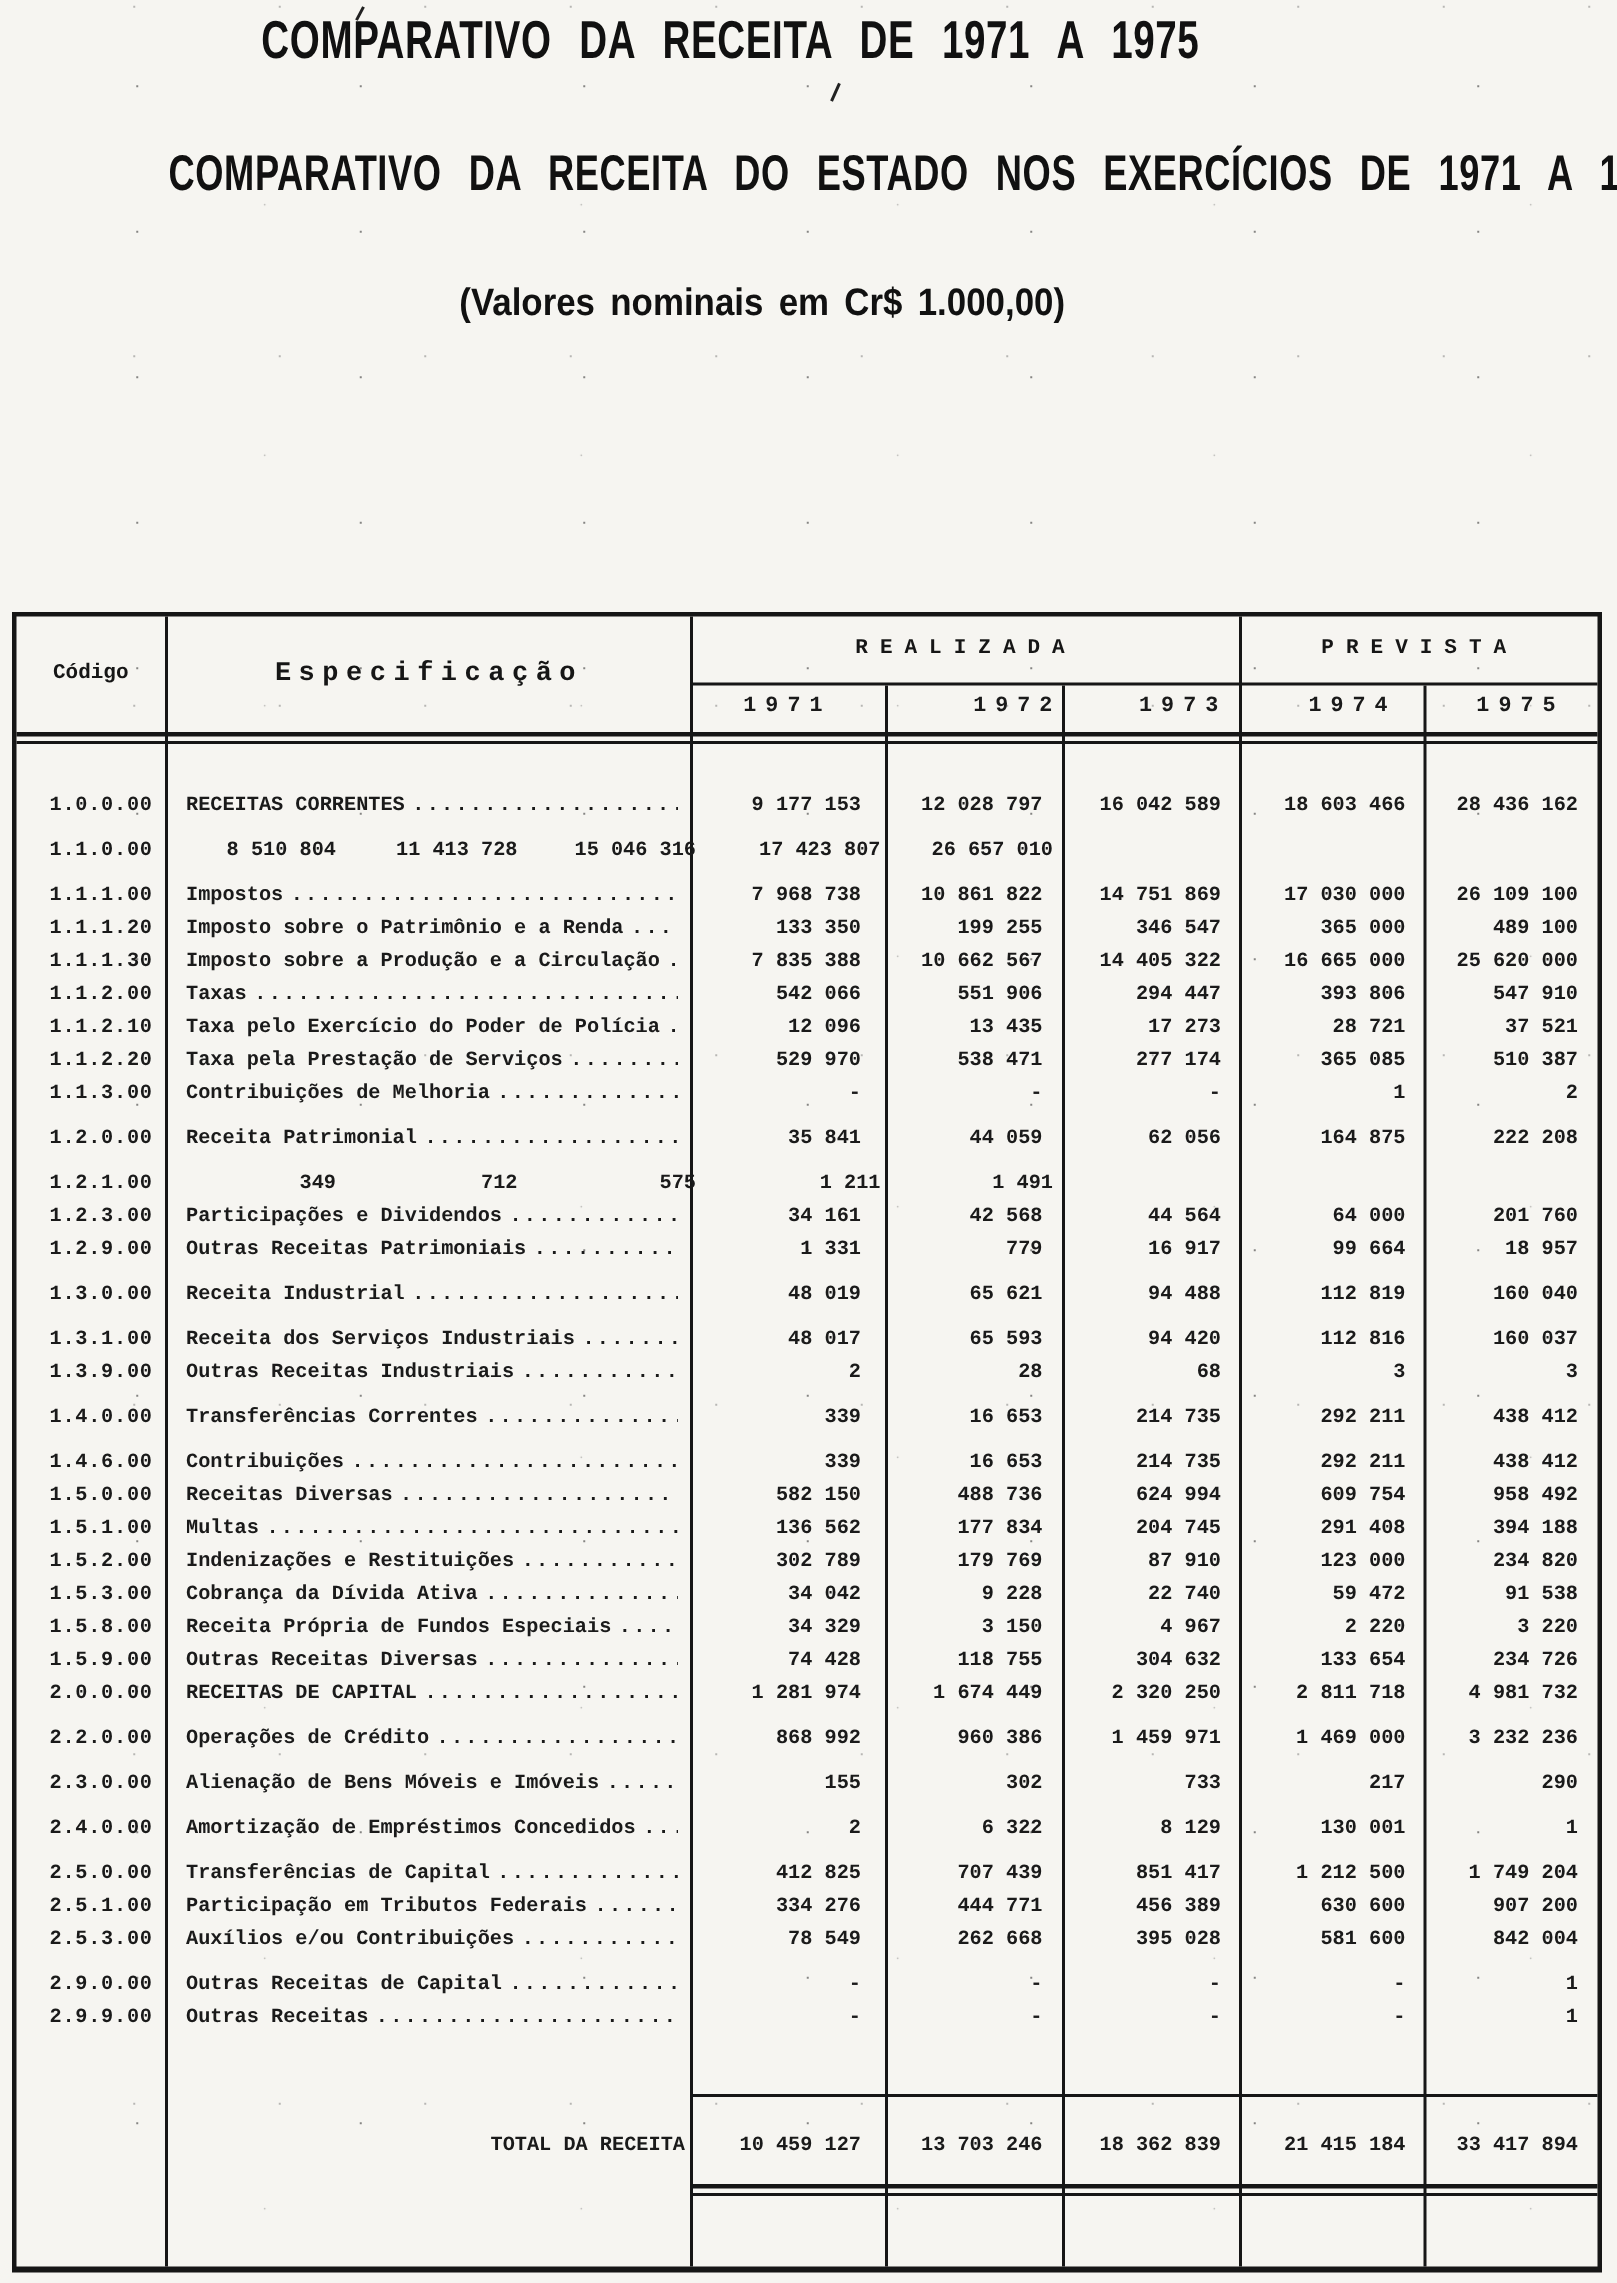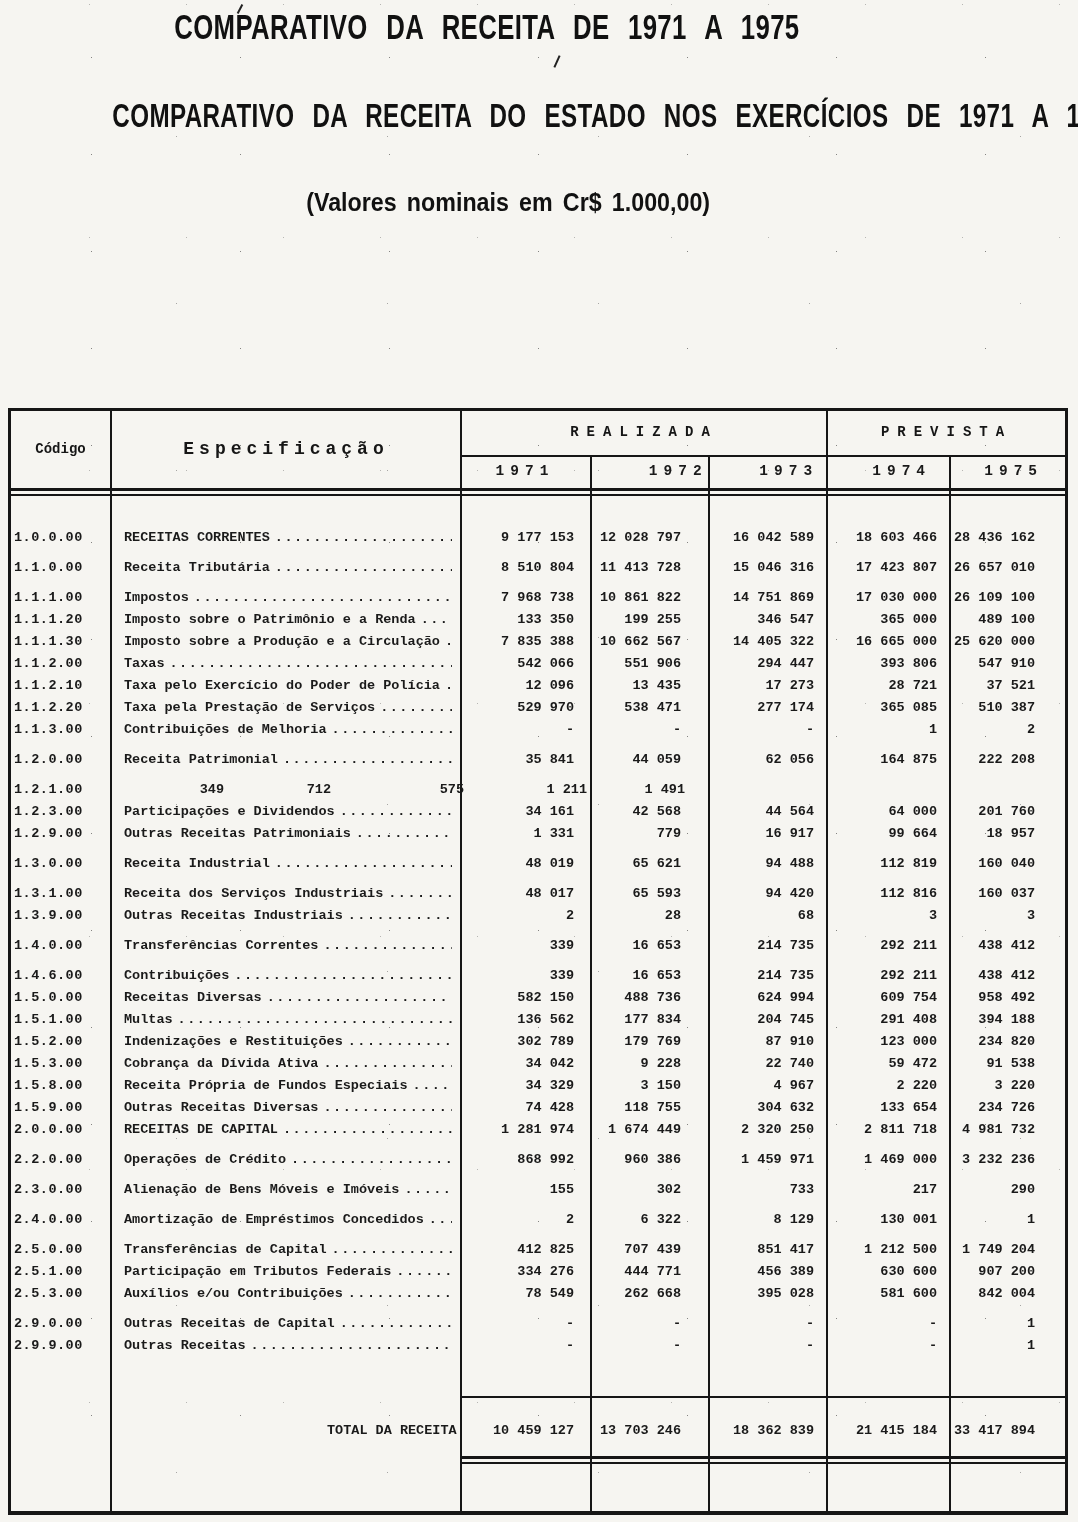--- a/index.html
+++ b/index.html
@@ -62,32 +62,32 @@
   .years span{font-weight:700;font-size:14.5px;letter-spacing:6px;text-align:center;
     padding-left:6px;box-sizing:border-box;}
   .yw0{width:128px;}.yw1{width:118px;margin-left:38px;}.yw2{width:118px;}.yw3{width:123px;}.yw4{width:116px;}
   
   .tbody{position:absolute;top:88px;left:0;width:1054px;}
   .trow{display:flex;height:22px;line-height:22px;font-size:13.5px;font-weight:700;}
   .trow:first-child{margin-top:28px;}
   .gap-md{margin-top:8px;}
   .gap-lg{}
   .cell{box-sizing:border-box;white-space:nowrap;}
-  .code{width:101px;padding-left:3px;letter-spacing:.5px;}
+  .code{width:101px;padding-left:22px;letter-spacing:.5px;}
   .spec{width:350px;display:flex;align-items:baseline;padding:0 10px 0 12px;overflow:hidden;}
   .spec-label{flex:none;}
   .spec-label.u{border-bottom:2px solid #161616;}
   .dots{flex:1;overflow:hidden;margin-left:5px;}
   .dots::before{content:"................................................................";letter-spacing:1.5px;}
   .val{text-align:right;}
   .val0{width:128px;padding-right:16px;}
-  .val1{width:118px;padding-right:27px;}
+  .val1{width:118px;padding-right:13px;}
   .val2{width:118px;padding-right:12px;}
   .val3{width:123px;padding-right:12px;}
-  .val4{width:116px;padding-right:30px;}
+  .val4{width:116px;padding-right:13px;}
   
   .total-row{position:absolute;top:1009px;left:0;width:1054px;display:flex;
     height:22px;line-height:22px;font-size:13.5px;font-weight:700;}
   .total-label{padding-left:215px;display:block;}
 </style>
 </head>
 <body>
 
 <div class="page">
 
@@ -139,24 +139,20 @@
             <span class="dots"></span>
           </div>
           <span class="cell val val0">9 177 153</span>
           <span class="cell val val1">12 028 797</span>
           <span class="cell val val2">16 042 589</span>
           <span class="cell val val3">18 603 466</span>
           <span class="cell val val4">28 436 162</span>
         </div>
         <div class="trow gap-md">
           <span class="cell code">1.1.0.00</span>
-          <div class="cell spec">
-            <span class="spec-label u">Receita Tributária</span>
-            <span class="dots"></span>
-          </div>
           <span class="cell val val0">8 510 804</span>
           <span class="cell val val1">11 413 728</span>
           <span class="cell val val2">15 046 316</span>
           <span class="cell val val3">17 423 807</span>
           <span class="cell val val4">26 657 010</span>
         </div>
         <div class="trow gap-md">
           <span class="cell code">1.1.1.00</span>
           <div class="cell spec">
             <span class="spec-label">Impostos</span>

